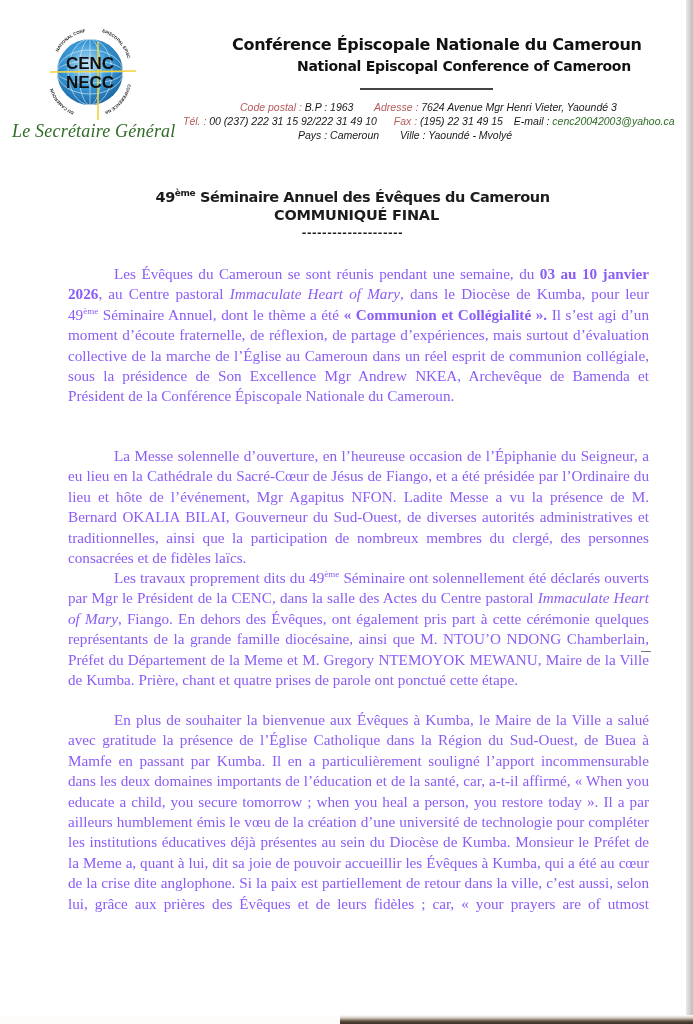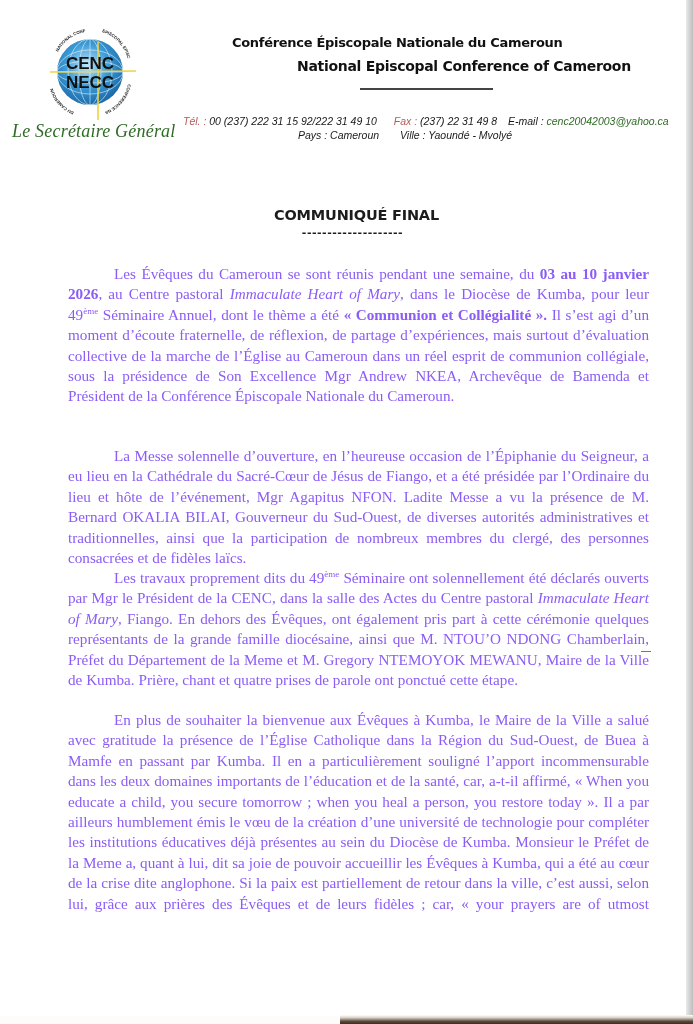--- a/index.html
+++ b/index.html
@@ -24,21 +24,21 @@
   
   .logo { position: absolute; left: 30px; top: 22px; width: 120px; height: 100px; }
   .secretary {
     position: absolute; left: 12px; top: 121px;
     font-family: "Liberation Serif", serif; font-style: italic;
     font-size: 18px; color: #2f6b26; letter-spacing: 0.2px;
   }
   
   .org-fr {
     position: absolute; left: 232px; top: 35px;
-    font-family: "DejaVu Sans", sans-serif; font-weight: bold; font-size: 13px;
+    font-family: "DejaVu Sans", sans-serif; font-weight: bold; font-size: 16px;
     letter-spacing: -0.3px; color: #111; text-align: center;
   }
   .org-en {
     position: absolute; left: 257px; top: 58px;
     font-family: "DejaVu Sans", sans-serif; font-weight: bold; font-size: 14px;
     letter-spacing: -0.3px; color: #111; margin-left: 40px;
   }
   .head-rule {
     position: absolute; left: 360px; top: 88px; width: 133px; height: 2px; background: #444;
   }
@@ -125,33 +125,40 @@
       <text font-family="Liberation Sans, sans-serif" font-weight="bold" font-size="4.3" fill="#222"><textPath href="#arcBR">CONFERENCE NATIONALE</textPath></text>
       <text font-family="Liberation Sans, sans-serif" font-weight="bold" font-size="4.3" fill="#222"><textPath href="#arcBL">DU CAMEROUN OF CAMEROON</textPath></text>
     </svg>
   </div>
   <div class="secretary">Le Secrétaire Général</div>
 
   <div class="org-fr">Conférence Épiscopale Nationale du Cameroun</div>
   <div class="org-en">National Episcopal Conference of Cameroon</div>
   <div class="head-rule"></div>
 
+  <div class="contact c1">
+    <span class="k">Code postal :</span>
+    <span>B.P : 1963</span><span class="gap"></span>
+    <span class="k">Adresse :</span>
+    <span>7624 Avenue Mgr Henri Vieter, Yaoundé 3</span>
+  </div>
   <div class="contact c2">
     <span class="k">Tél. :</span>
     <span>00 (237) 222 31 15 92/222 31 49 10</span><span class="gap"></span>
     <span class="k">Fax :</span>
-    <span>(237) 22 31 49 8</span><span class="gap2"></span>
+    <span>(195) 22 31 49 15</span><span class="gap2"></span>
     <span>E-mail :</span>
     <span class="mail">cenc20042003@yahoo.ca</span>
   </div>
   <div class="contact c3">
     <span>Pays : Cameroun</span><span class="gap"></span>
     <span>Ville : Yaoundé - Mvolyé</span>
   </div>
 
+  <div class="title1"><span>49</span><sup>ème</sup> <span>Séminaire Annuel des Évêques du Cameroun</span></div>
   <div class="title2">COMMUNIQUÉ FINAL</div>
   <div class="title-dash">--------------------</div>
 
   <p class="para p1" style="margin:0"><span>Les Évêques du Cameroun se sont réunis pendant une semaine, du </span><b>03 au 10 janvier 2026</b><span>, au Centre pastoral </span><i>Immaculate Heart of Mary</i><span>, dans le Diocèse de Kumba, pour leur 49</span><sup>ème</sup><span> Séminaire Annuel, dont le thème a été </span><b>« Communion et Collégialité ».</b><span> Il s’est agi d’un moment d’écoute fraternelle, de réflexion, de partage d’expériences, mais surtout d’évaluation collective de la marche de l’Église au Cameroun dans un réel esprit de communion collégiale, sous la présidence de Son Excellence Mgr Andrew NKEA, Archevêque de Bamenda et Président de la Conférence Épiscopale Nationale du Cameroun.</span></p>
 
   <p class="para p2" style="margin:0">La Messe solennelle d’ouverture, en l’heureuse occasion de l’Épiphanie du Seigneur, a eu lieu en la Cathédrale du Sacré-Cœur de Jésus de Fiango, et a été présidée par l’Ordinaire du lieu et hôte de l’événement, Mgr Agapitus NFON. Ladite Messe a vu la présence de M. Bernard OKALIA BILAI, Gouverneur du Sud-Ouest, de diverses autorités administratives et traditionnelles, ainsi que la participation de nombreux membres du clergé, des personnes consacrées et de fidèles laïcs.</p>
 
   <p class="para p3" style="margin:0"><span>Les travaux proprement dits du 49</span><sup>ème</sup><span> Séminaire ont solennellement été déclarés ouverts par Mgr le Président de la CENC, dans la salle des Actes du Centre pastoral </span><i>Immaculate Heart of Mary</i><span>, Fiango. En dehors des Évêques, ont également pris part à cette cérémonie quelques représentants de la grande famille diocésaine, ainsi que M. NTOU’O NDONG Chamberlain, Préfet du Département de la Meme et M. Gregory NTEMOYOK MEWANU, Maire de la Ville de Kumba. Prière, chant et quatre prises de parole ont ponctué cette étape.</span></p>
 
   <p class="para p4" style="margin:0; text-align-last: justify;">En plus de souhaiter la bienvenue aux Évêques à Kumba, le Maire de la Ville a salué avec gratitude la présence de l’Église Catholique dans la Région du Sud-Ouest, de Buea à Mamfe en passant par Kumba. Il en a particulièrement souligné l’apport incommensurable dans les deux domaines importants de l’éducation et de la santé, car, a-t-il affirmé, « When you educate a child, you secure tomorrow ; when you heal a person, you restore today ». Il a par ailleurs humblement émis le vœu de la création d’une université de technologie pour compléter les institutions éducatives déjà présentes au sein du Diocèse de Kumba. Monsieur le Préfet de la Meme a, quant à lui, dit sa joie de pouvoir accueillir les Évêques à Kumba, qui a été au cœur de la crise dite anglophone. Si la paix est partiellement de retour dans la ville, c’est aussi, selon lui, grâce aux prières des Évêques et de leurs fidèles ; car, « your prayers are of utmost</p>

